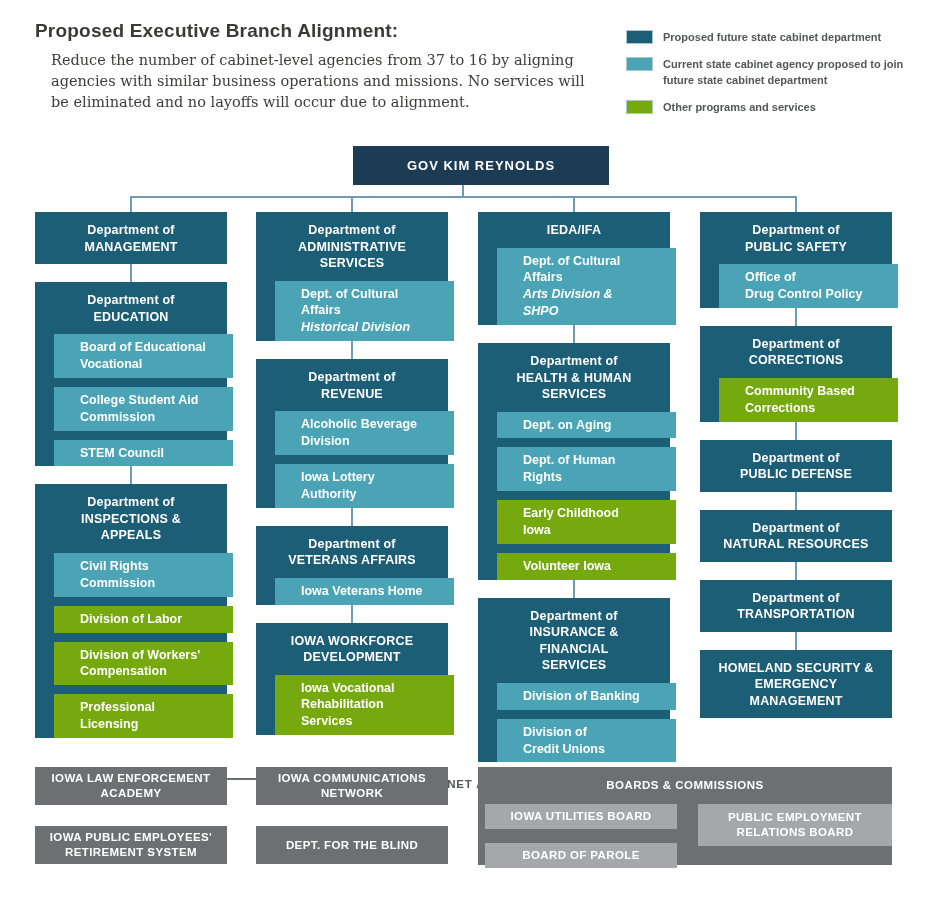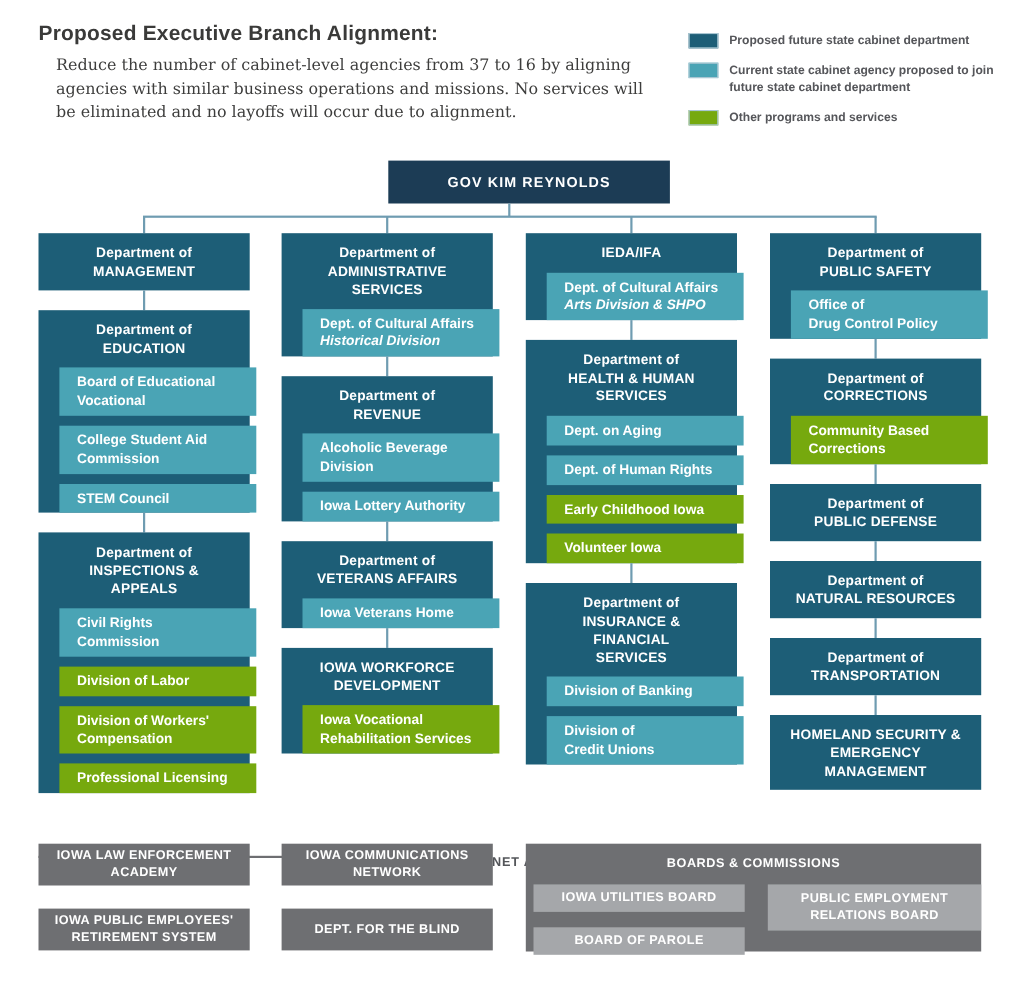--- a/index.html
+++ b/index.html
@@ -36,21 +36,21 @@
   .col-0 { left:35px; } .col-1 { left:256px; } .col-2 { left:478px; } .col-3 { left:700px; }
 
   .vconn { width:2px; height:18px; background:#6f9cb1; margin:0 auto; }
   .group { background:#1d5e77; }
   .group-header {
     color:#fff; font-weight:bold; font-size:12.5px; line-height:1.32; letter-spacing:0.2px;
     text-align:center; padding:10px 16px 9px; white-space:pre-line;
   }
   .sub-box {
     margin-left:19px; margin-right:-6px; margin-bottom:9px;
-    padding:5px 16px; color:#fff; font-weight:bold; font-size:12.5px;
+    padding:5px 26px; color:#fff; font-weight:bold; font-size:12.5px;
     line-height:1.35; white-space:pre-line;
   }
   .sub-box:last-child { margin-bottom:0; }
   .teal { background:#4aa4b5; }
   .green { background:#76a90e; }
   .sub-italic { font-style:italic; display:block; }
 
   .nc-divider {
     position:absolute; left:35px; top:778px; width:856px;
     display:flex; align-items:flex-start; gap:16px;

